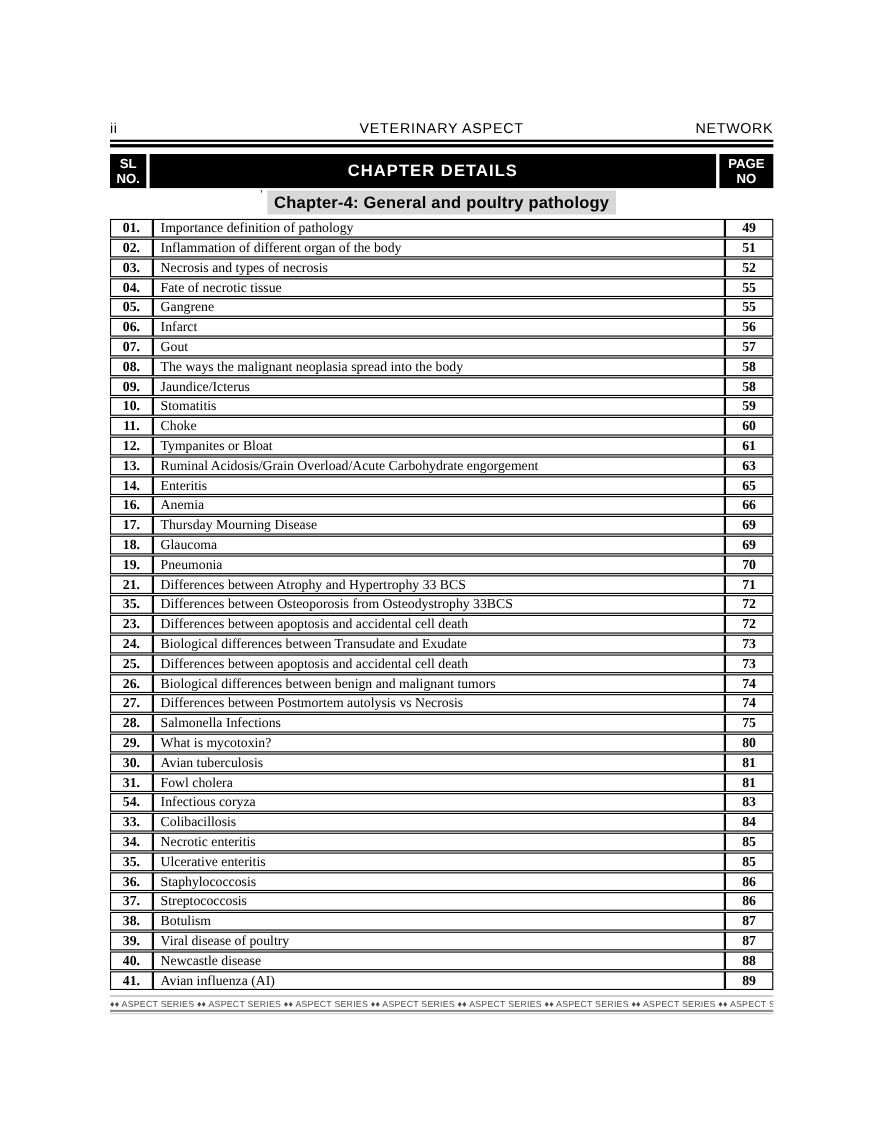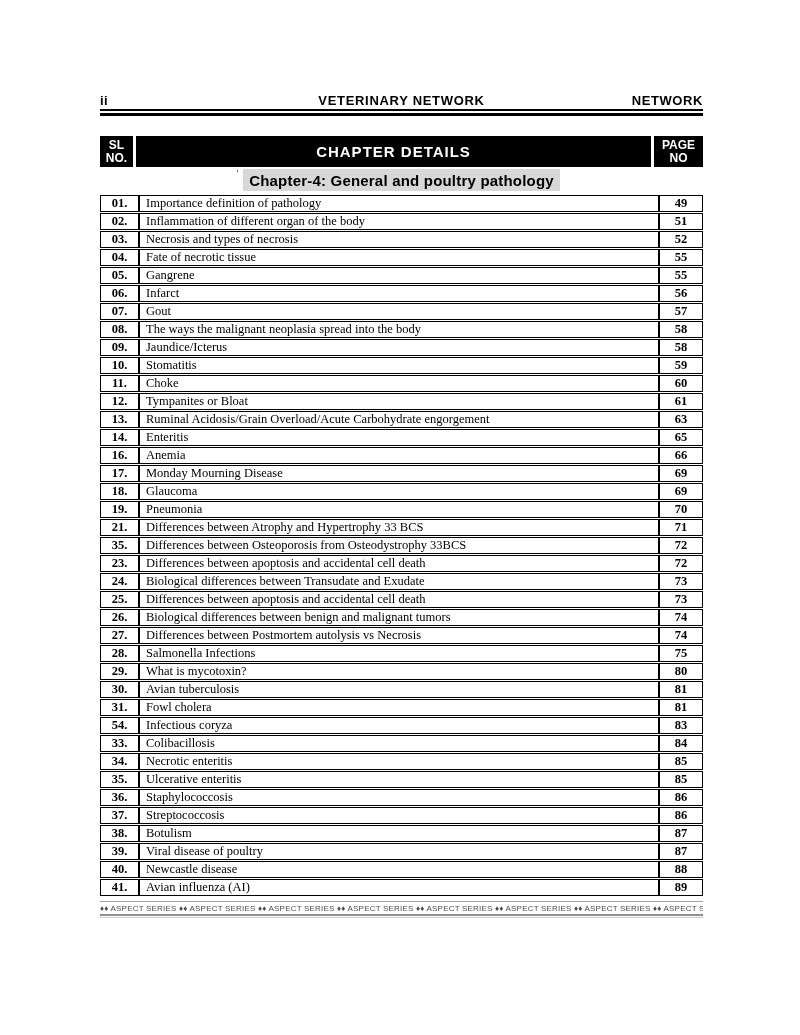--- a/index.html
+++ b/index.html
@@ -8,33 +8,34 @@
     width:800px; height:1035px;
     font-family:"Liberation Sans", sans-serif;
     color:#000;
     position:relative;
   }
   .sheet {
     position:absolute; top:88px; left:100px; width:603px;
   }
   
   .running-head {
-    display:flex; align-items:flex-end; justify-content:space-between;
-    font-weight:700; font-size:13px; letter-spacing:0.5px;
+    display:flex; align-items:center; justify-content:space-between;
+    font-weight:400; font-size:13px; letter-spacing:0.5px;
     height:20px;
+    margin-top:18px;
   }
   .rh-left { width:90px; }
   .rh-center { flex:1; text-align:center; letter-spacing:0.7px; }
   .rh-right { width:90px; text-align:right; letter-spacing:0.6px; }
   
   .rule-thin  { height:2px; background:#000; margin-top:1px; }
   .rule-thick { height:3px; background:#000; margin-top:2px; }
   
   .thead {
-    margin-top:20px; height:31px; background:#000; color:#fff;
+    margin-top:6px; height:31px; background:#000; color:#fff;
     display:flex; align-items:stretch;
   }
   .th-sl, .th-page {
     display:flex; flex-direction:column; justify-content:center; align-items:center;
     font-weight:700; font-size:12px; line-height:13px;
   }
   .th-sl { width:33px; }
   .th-page { width:49px; font-size:12px; }
   .th-sep { width:3px; background:#fff; }
   .th-details {
@@ -78,21 +79,21 @@
   }
   .foot-underline { height:1px; background:#cccccc; margin-top:1px; }
 </style>
 </head>
 <body>
 
 <div class="sheet">
 
   <header class="running-head">
     <span class="rh-left">ii</span>
-    <span class="rh-center">VETERINARY NETWORK</span>
+    <span class="rh-center">VETERINARY ASPECT</span>
     <span class="rh-right">NETWORK</span>
   </header>
 
   <div class="rule-thin"></div>
   <div class="rule-thick"></div>
 
   <div class="thead">
     <div class="th-sl">
       <span>SL</span>
       <span>NO.</span>
@@ -188,21 +189,21 @@
     <td class="td-title">Enteritis</td>
     <td class="td-page">65</td>
   </tr>
         <tr class="toc-row">
     <td class="td-no">16.</td>
     <td class="td-title">Anemia</td>
     <td class="td-page">66</td>
   </tr>
         <tr class="toc-row">
     <td class="td-no">17.</td>
-    <td class="td-title">Monday Mourning Disease</td>
+    <td class="td-title">Thursday Mourning Disease</td>
     <td class="td-page">69</td>
   </tr>
         <tr class="toc-row">
     <td class="td-no">18.</td>
     <td class="td-title">Glaucoma</td>
     <td class="td-page">69</td>
   </tr>
         <tr class="toc-row">
     <td class="td-no">19.</td>
     <td class="td-title">Pneumonia</td>

